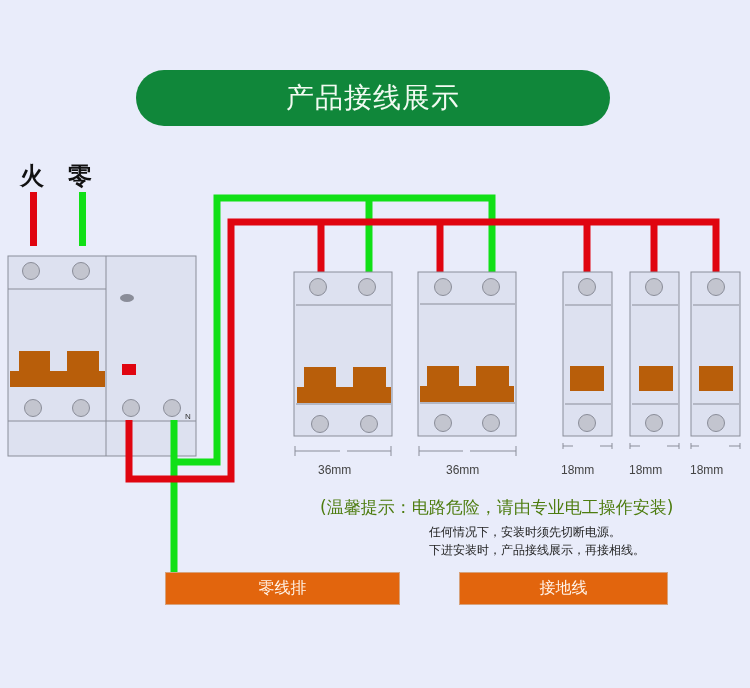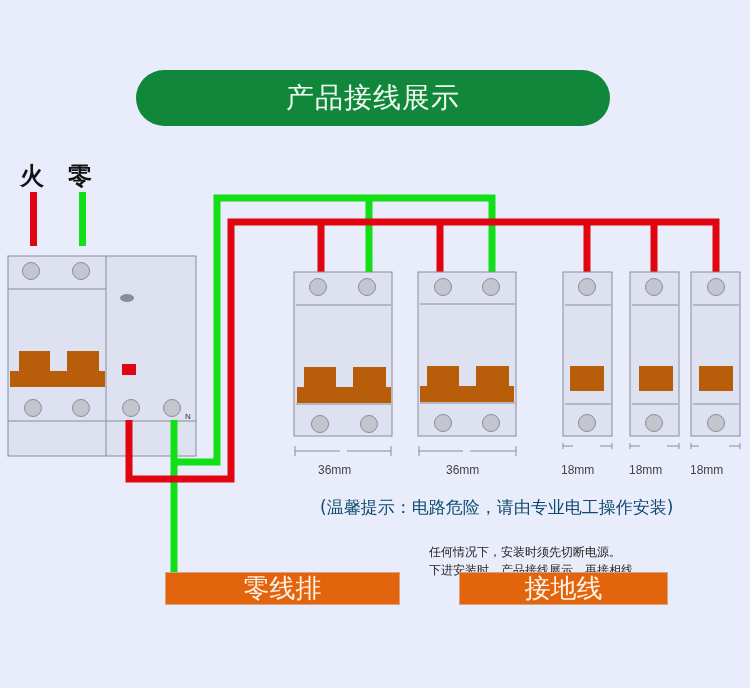--- a/index.html
+++ b/index.html
@@ -3,23 +3,23 @@
 <meta charset="utf-8">
 <style>
   html,body{margin:0;padding:0;}
   body{width:750px;height:688px;background:#e9ecfa;position:relative;overflow:hidden;font-family:"DejaVu Sans","Liberation Sans",sans-serif;}
   .abs{position:absolute;}
   .title-bar{left:136px;top:70px;width:474px;height:56px;border-radius:28px;background:#10873a;display:flex;align-items:center;justify-content:center;}
   .title-text{color:#f2fbf2;font-size:28px;letter-spacing:1px;}
   .src-label{font-size:24px;font-weight:bold;color:#111;}
   svg.wires{position:absolute;left:0;top:0;}
   .size-label{font-size:12px;color:#444;font-family:"Liberation Sans","DejaVu Sans",sans-serif;}
-  .warn{left:320px;top:496px;font-size:17px;color:#0c4a6e;white-space:nowrap;}
-  .note{font-size:12px;color:#222;white-space:nowrap;margin-top:20px;}
-  .bar{background:#e2650d;display:flex;align-items:center;justify-content:center;color:#fff3e8;font-size:26px;border:1px solid #d7a27c;box-sizing:border-box;}
+  .warn{left:320px;top:496px;font-size:17px;color:#4d7c0f;white-space:nowrap;}
+  .note{font-size:12px;color:#222;white-space:nowrap;}
+  .bar{background:#e2650d;display:flex;align-items:center;justify-content:center;color:#fff3e8;font-size:16px;border:1px solid #d7a27c;box-sizing:border-box;}
 </style>
 </head>
 <body>
 
 <div class="abs title-bar">
   <span class="title-text">产品接线展示</span>
 </div>
 
 <span class="abs src-label" style="left:20px;top:160px;">火</span>
 <span class="abs src-label" style="left:68px;top:160px;">零</span>

